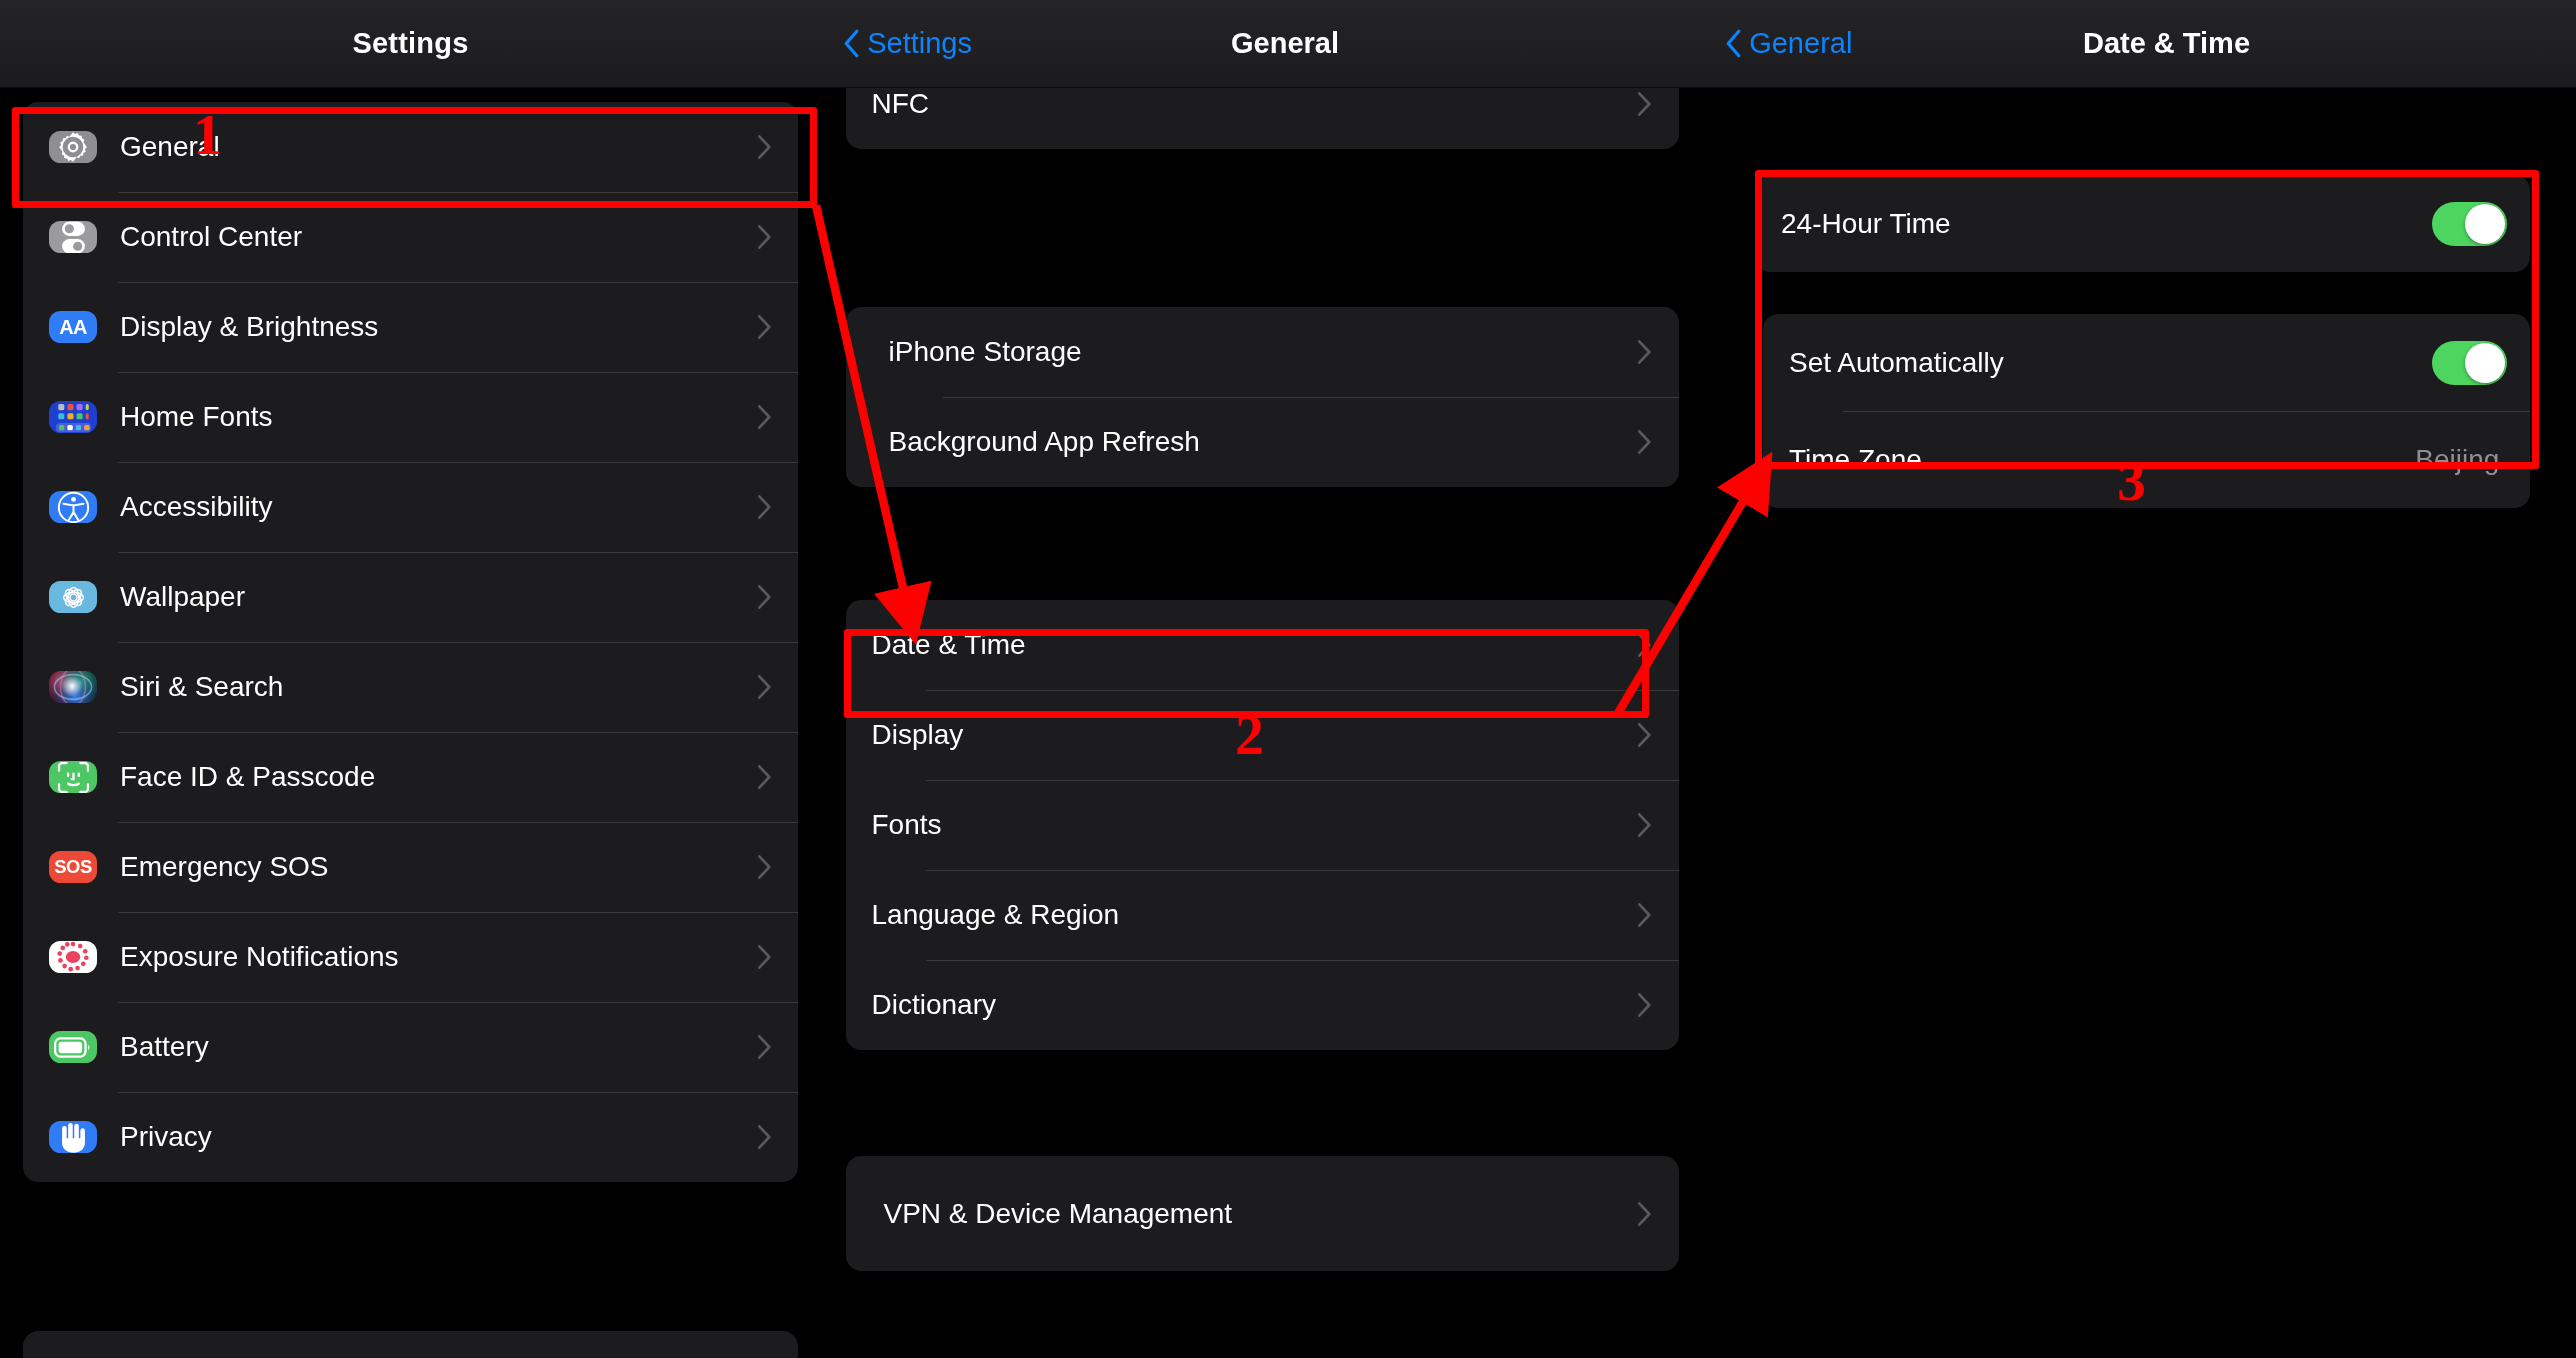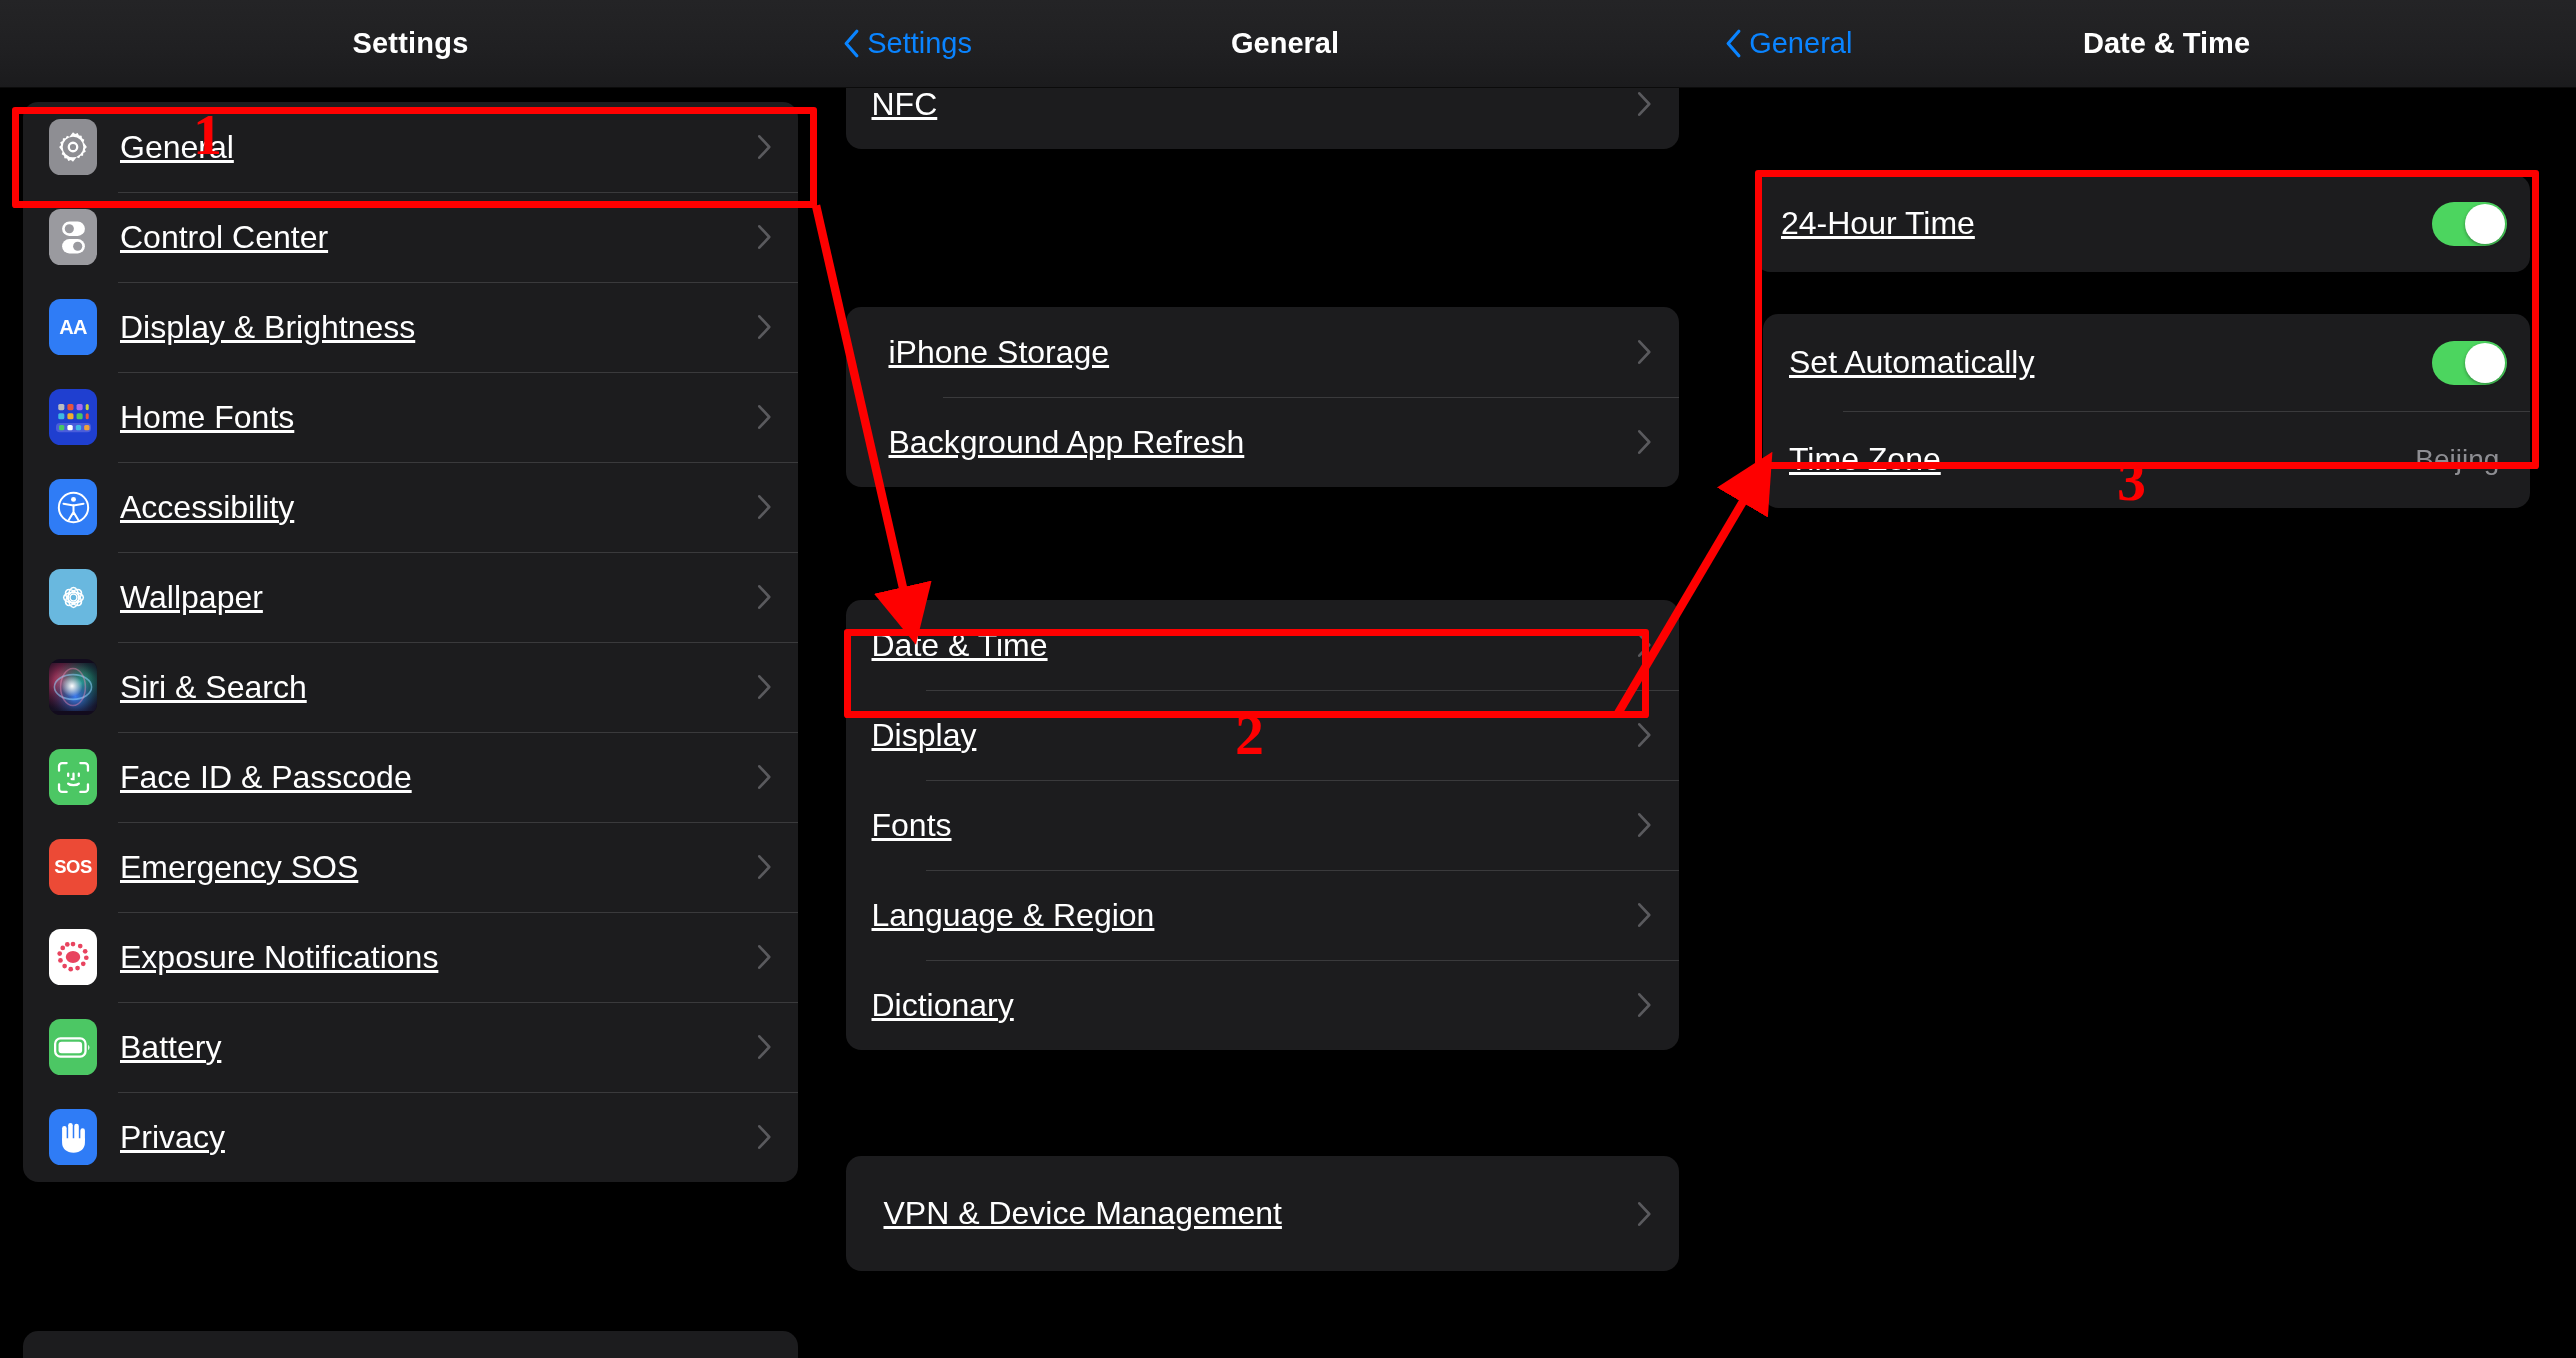--- a/index.html
+++ b/index.html
@@ -57,36 +57,35 @@
     display: flex; align-items: center;
     height: 90px;
     padding: 0 26px 0 26px;
   }
   .row + .row::before {
     content:""; position:absolute; left: 80px; right: 0; top: 0;
     height: 0.8px; background: #3a3a3c;
   }
   .sidebar-card .row + .row::before { left: 95px; }
   .row-label {
-    color: #fff; font-size: 32px; font-weight: 400;
+    color: #fff; font-size: 28px; font-weight: 400;
     white-space: nowrap;
-    text-decoration: underline;
   }
   .row-value {
     margin-left:auto; color:#8e8e93; font-size:28px; padding-right: 4.6px;
   }
   .chev {
     margin-left: auto; flex: 0 0 auto; width: 15.3px; height: 26px;
     opacity: .55;
   }
   .chev svg { display:block; }
 
   
   .appicon {
-    width: 48px; height: 56px; border-radius: 11.5px;
+    width: 48px; height: 32px; border-radius: 11.5px;
     margin-right: 23px; flex: 0 0 auto;
     display:flex; align-items:center; justify-content:center;
     position: relative; overflow: hidden;
   }
   .appicon svg, .appicon span { display:block; }
   .ic-text { color:#fff; font-weight:700; }
 
   
   .toggle {
     margin-left:auto; flex:0 0 auto;

